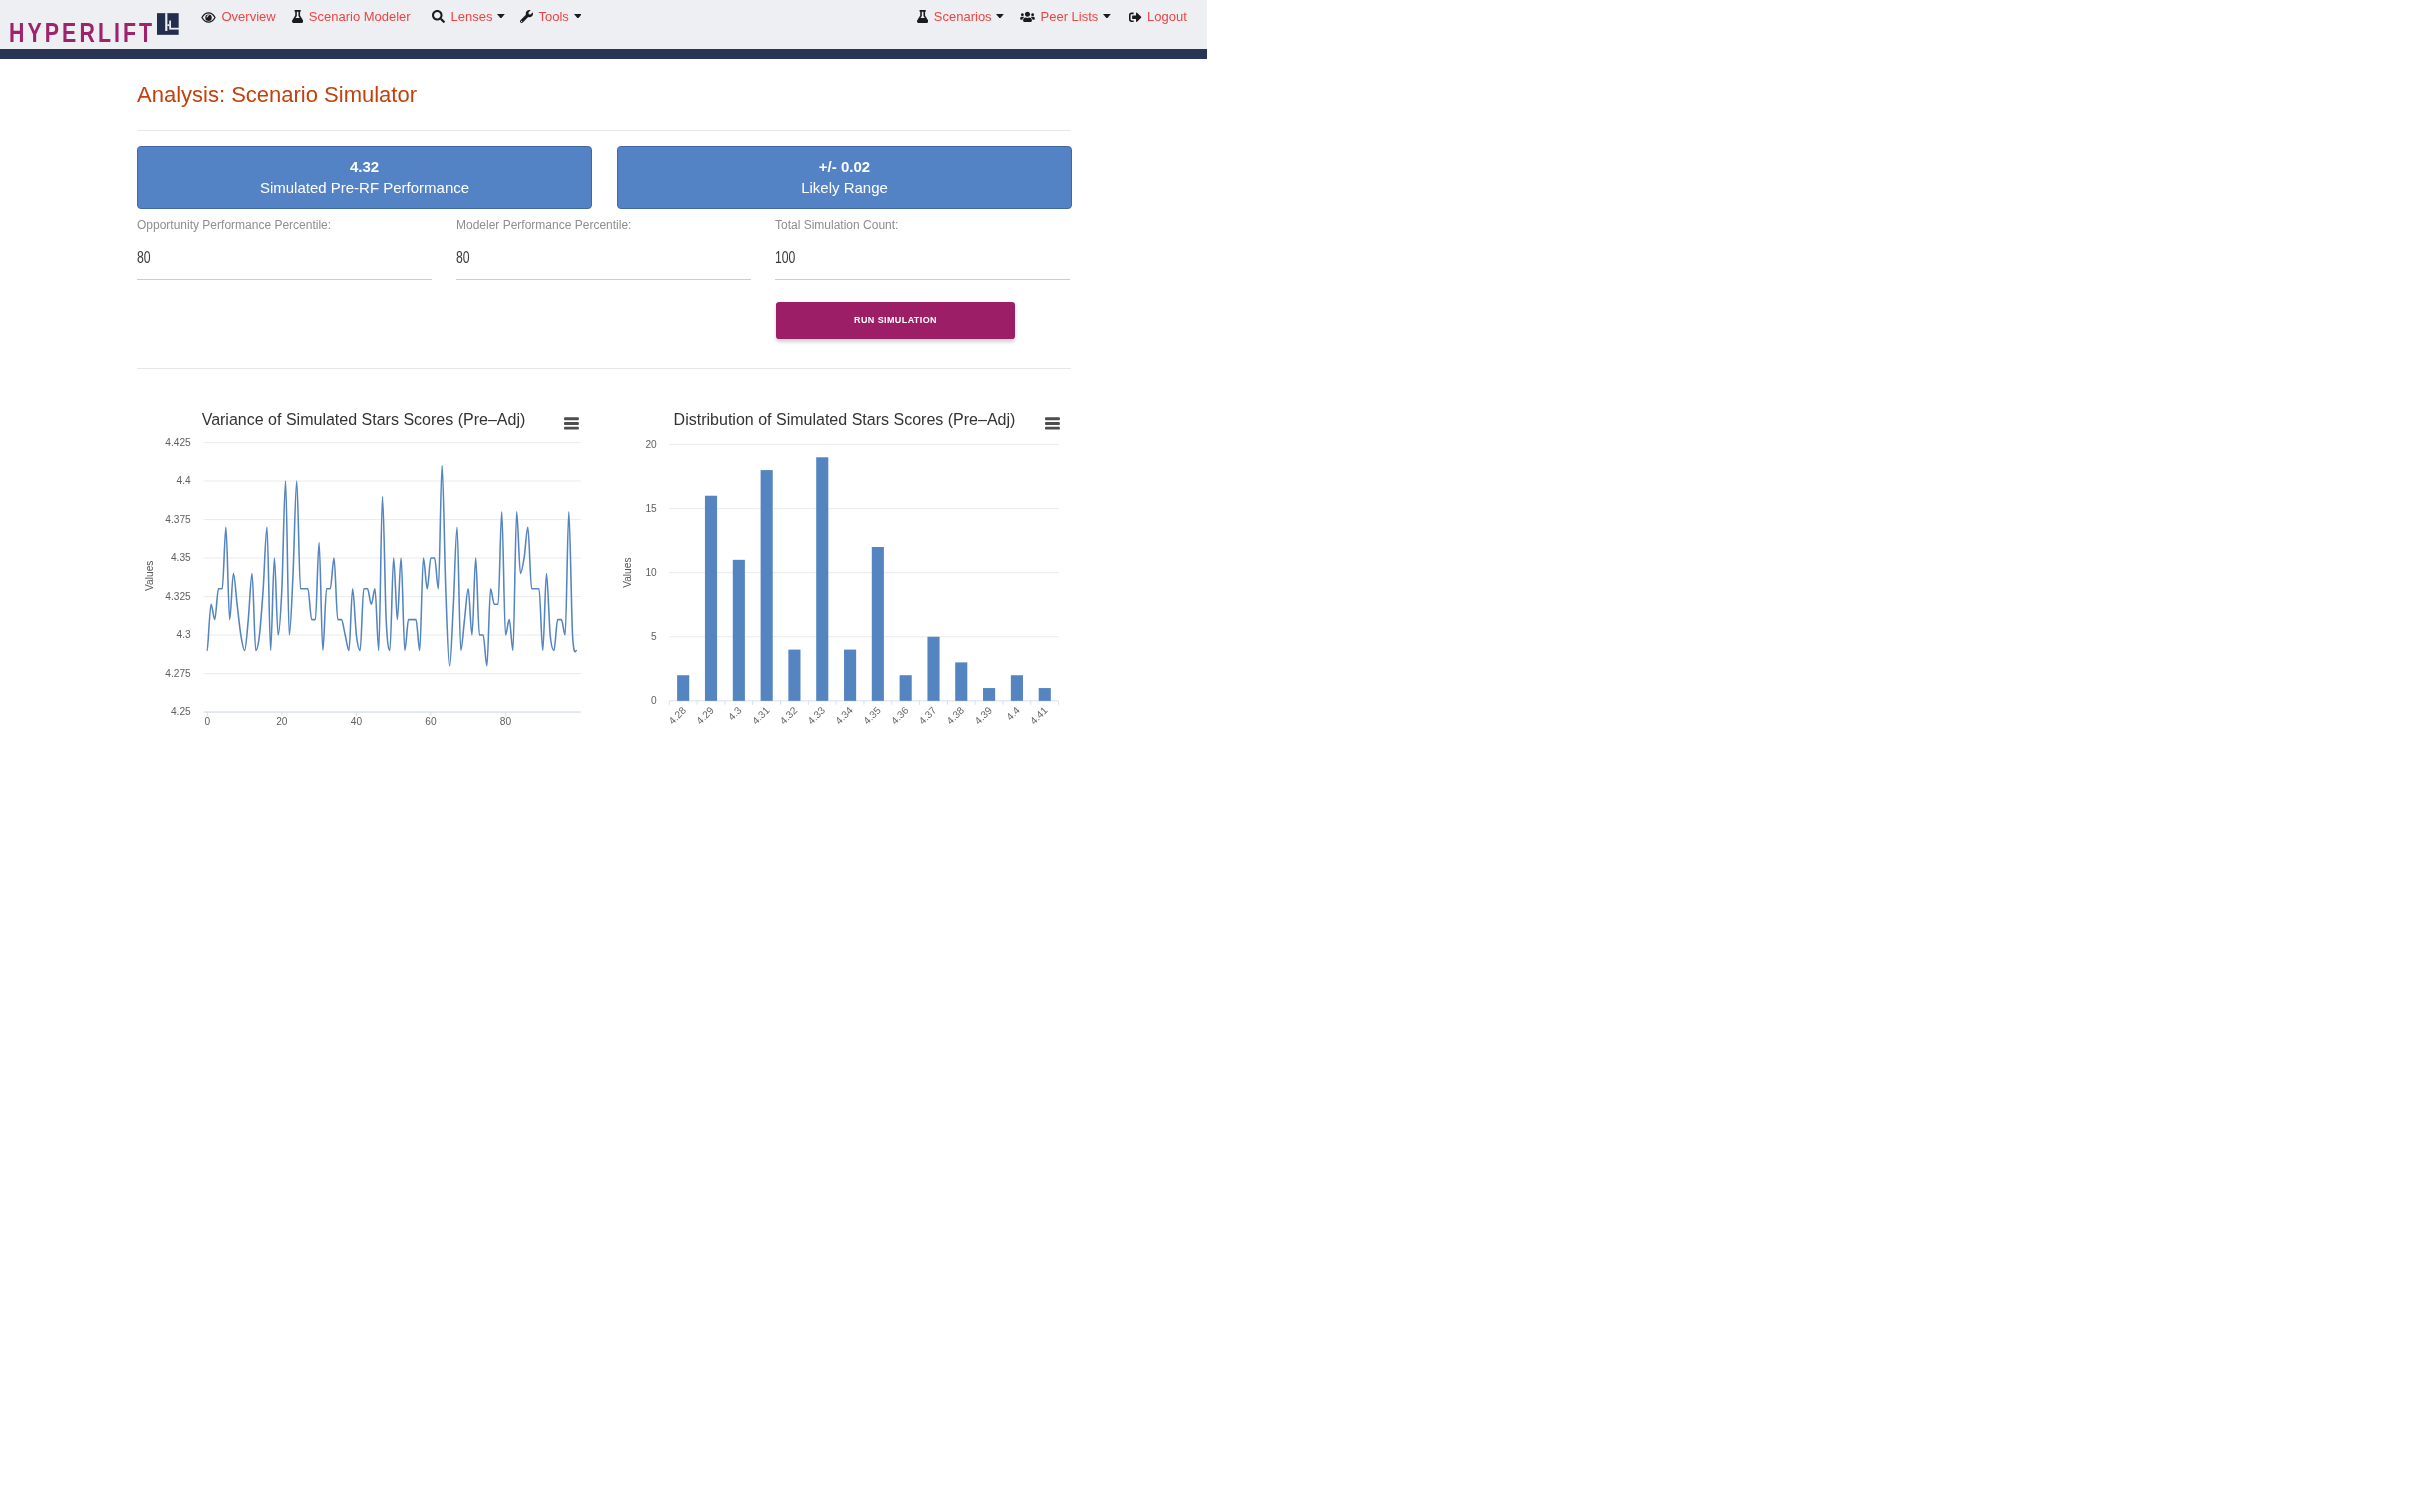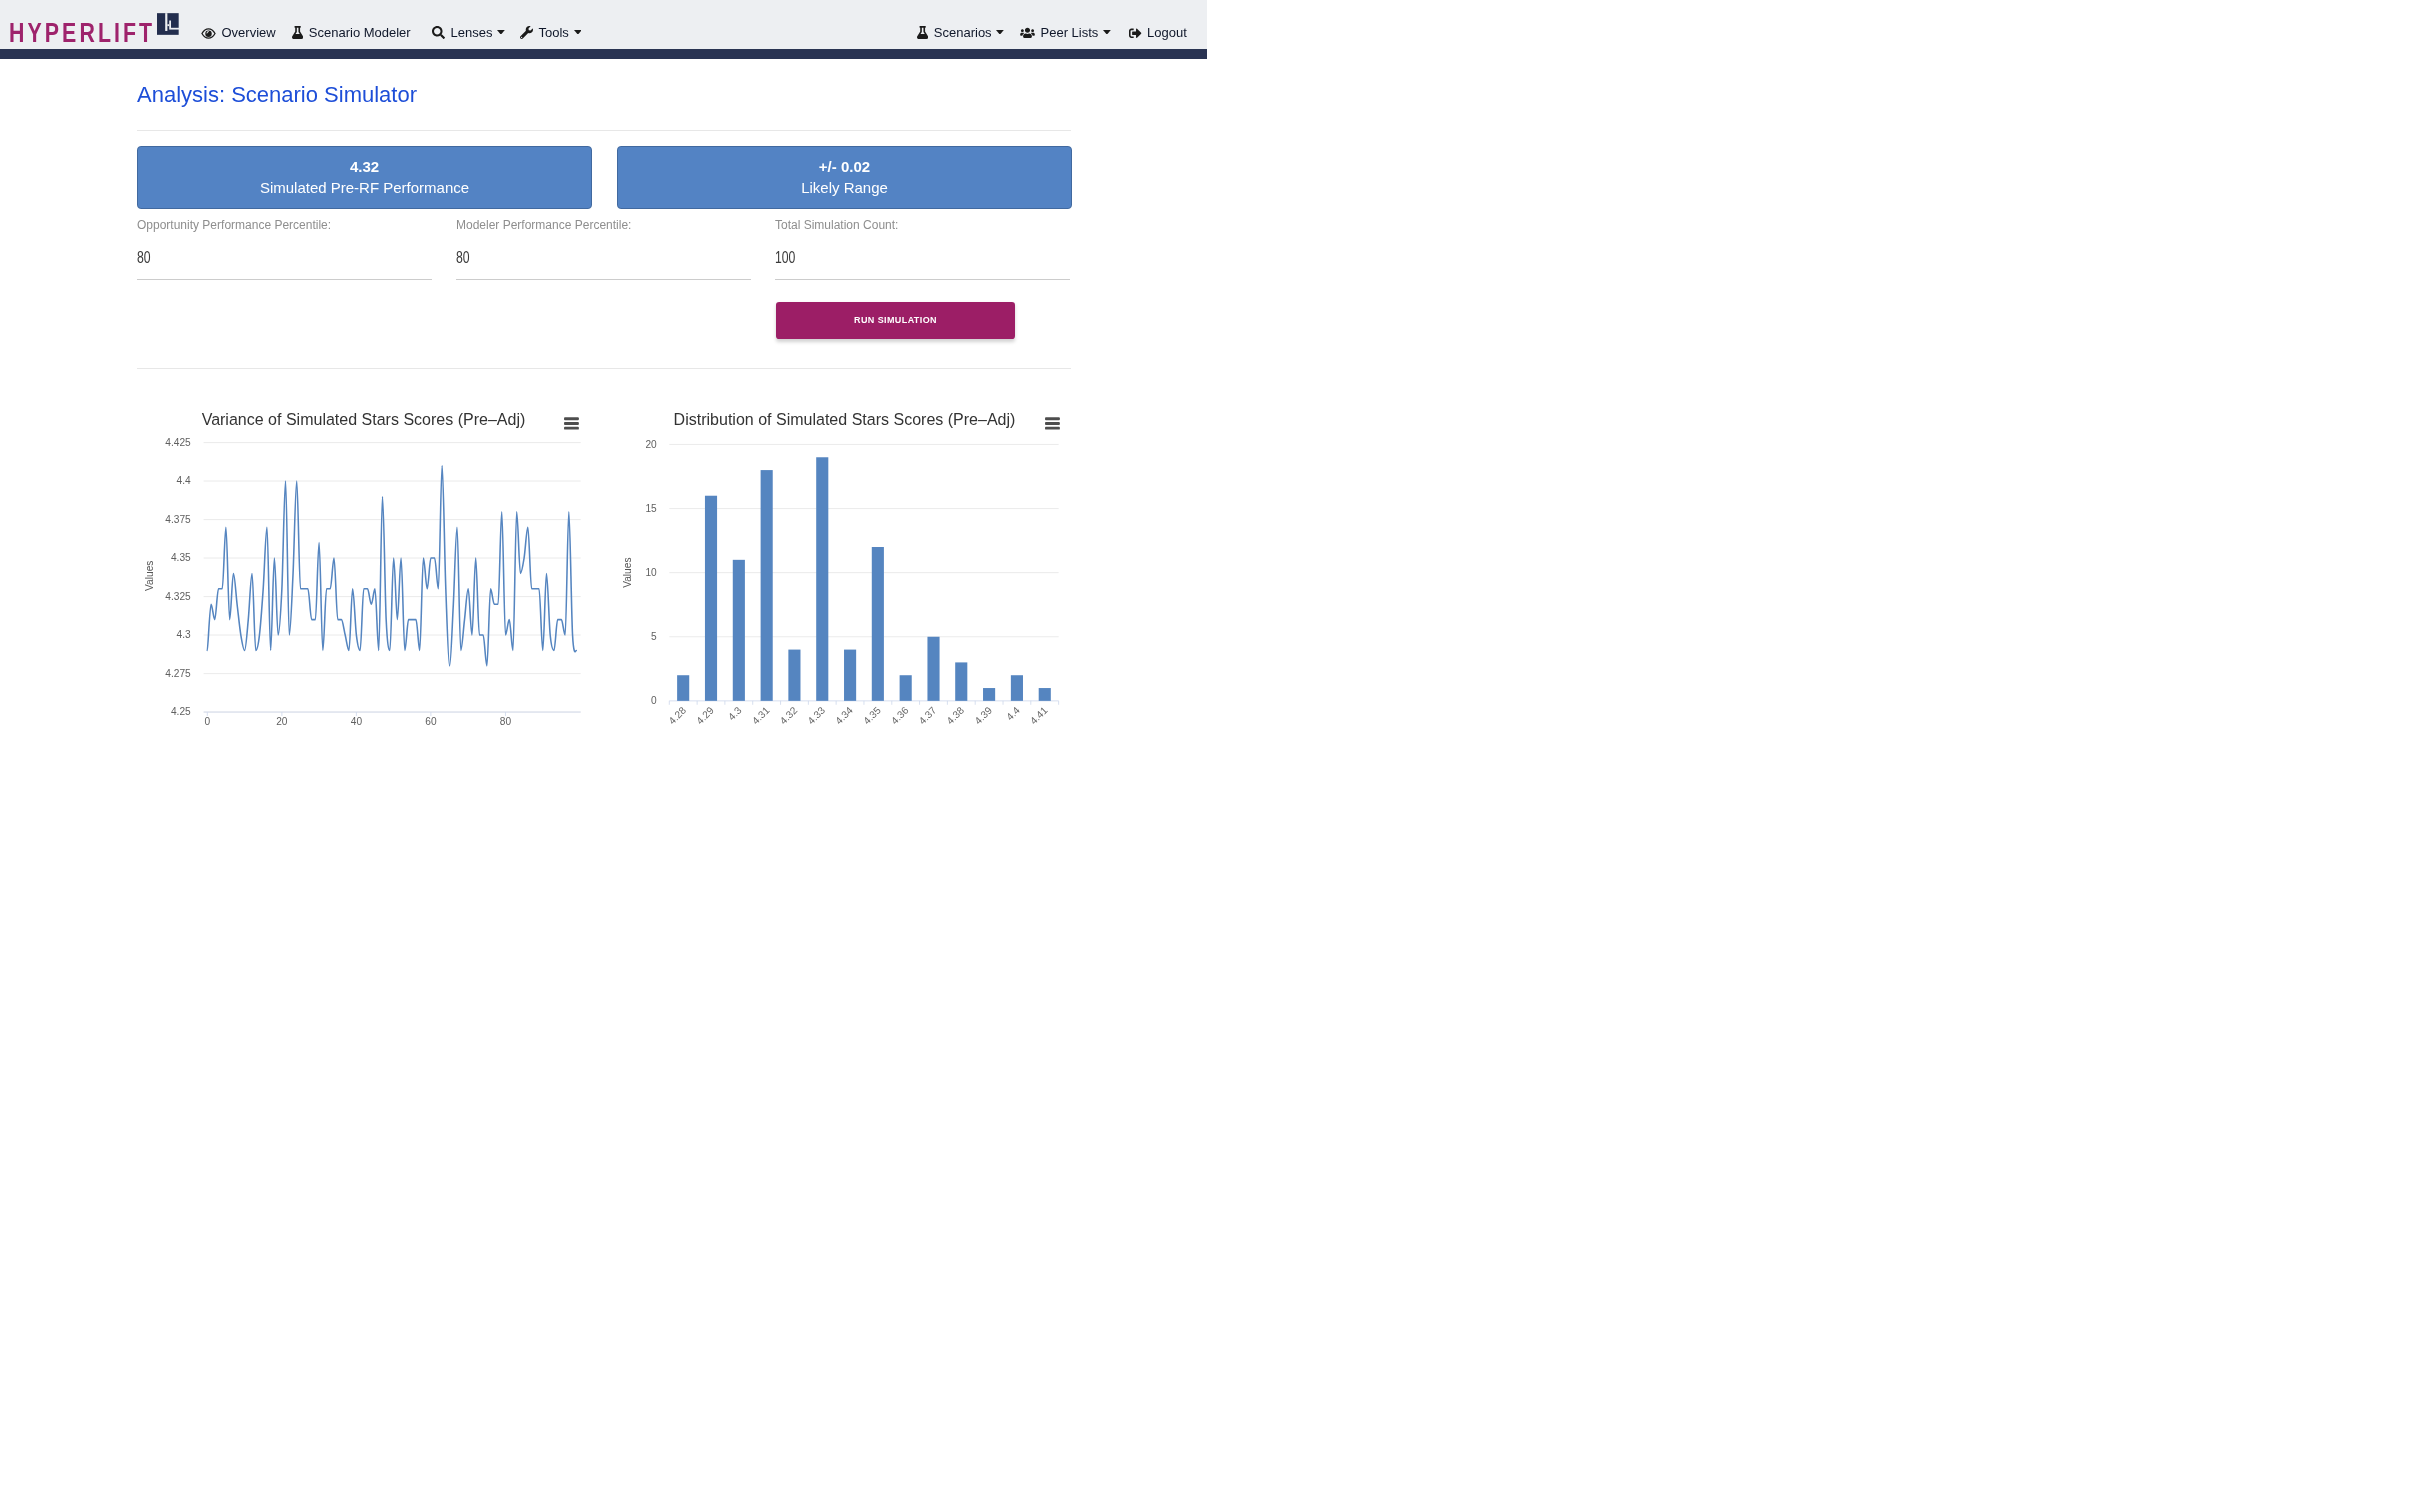--- a/index.html
+++ b/index.html
@@ -1,22 +1,22 @@
 <!DOCTYPE html>
 <html style="font-size:12.5px"><head>
 <meta charset="utf-8">
 <title>Analysis: Scenario Simulator</title>
 <style>
 * { margin:0; padding:0; box-sizing:border-box; }
 html,body { width:1207px; height:755px; background:#fff; font-family:"Liberation Sans",sans-serif; position:relative; overflow:hidden; }
 .nav { position:absolute; left:0; top:0; width:1207px; height:49px; background:#edeff2; }
 .strip { position:absolute; left:0; top:49px; width:1207px; height:10.2px; background:#2a3453; }
 .logo { position:absolute; left:9.4px; top:20.3px; font-size:27px; line-height:1; font-weight:bold; letter-spacing:3.9px; color:#9e236c; transform:scaleX(0.79); transform-origin:left top; white-space:nowrap; }
-.navitem { position:absolute; top:16px; height:32px; display:flex; align-items:center; font-size:13px; color:#0f172a; white-space:nowrap; }
-.h2 { position:absolute; left:137px; top:82px; font-size:22px; color:#1d4ed8; }
+.navitem { position:absolute; top:0; height:32px; display:flex; align-items:center; font-size:13px; color:#ef4444; white-space:nowrap; }
+.h2 { position:absolute; left:137px; top:82px; font-size:22px; color:#c2410c; }
 .hr1 { position:absolute; left:137px; top:130px; width:934px; height:0.8px; background:#e7e7e7; }
 .hr2 { position:absolute; left:137px; top:368px; width:934px; height:0.8px; background:#e7e7e7; }
 .panel { position:absolute; top:146px; width:455px; height:63px; background:#5383c4; border:0.8px solid #41699f; border-radius:3.9px; color:#fff; text-align:center; }
 .panel .v { margin-top:9px; font-size:15px; font-weight:bold; line-height:21px; }
 .panel .l { font-size:15px; line-height:21px; }
 .flabel { position:absolute; top:218px; font-size:12px; color:#8e8e8e; }
 .fval { position:absolute; top:249px; font-size:15.7px; color:#3a3a3a; transform:scaleX(0.78); transform-origin:left top; }
 .fline { position:absolute; top:279px; width:295px; height:0.8px; background:#ccc; }
 .btn { position:absolute; left:776px; top:302px; width:239px; height:37px; background:#9c1e66; border-radius:3.1px; color:#fff; font-size:9px; font-weight:bold; letter-spacing:0.4px; text-align:center; line-height:37px; box-shadow:0 2.3px 3.9px rgba(0,0,0,0.18); }
 </style>

